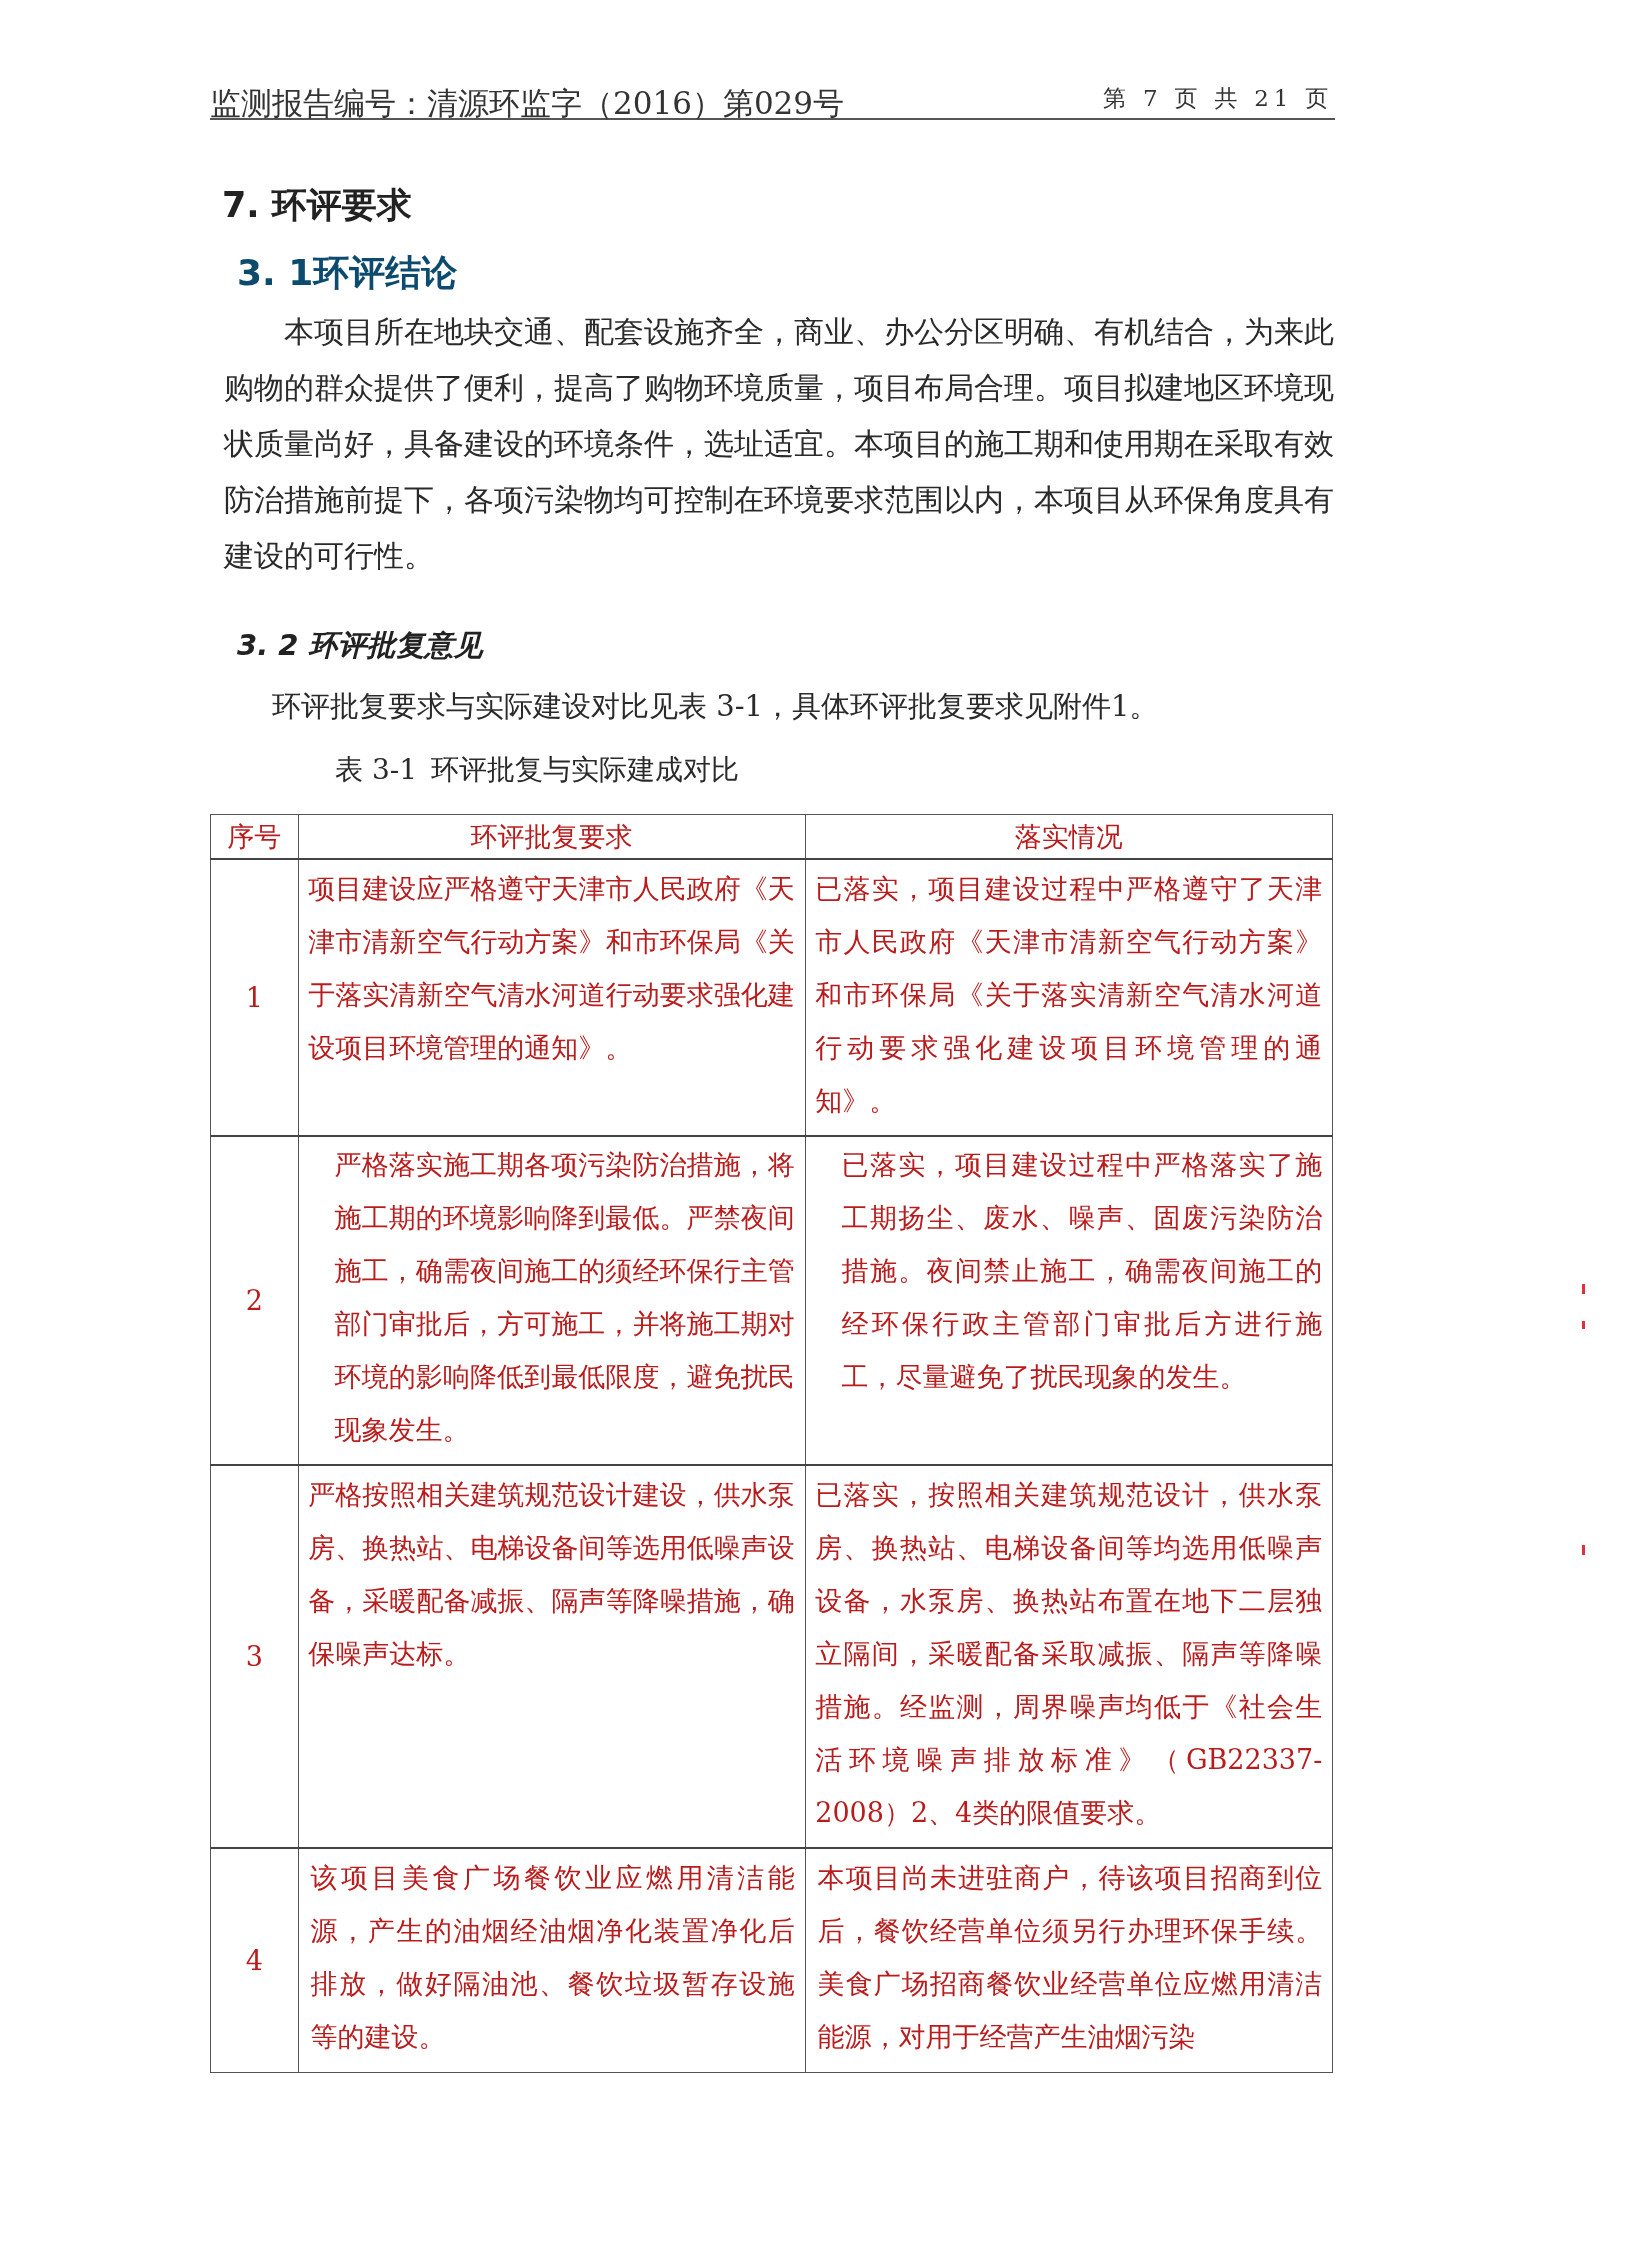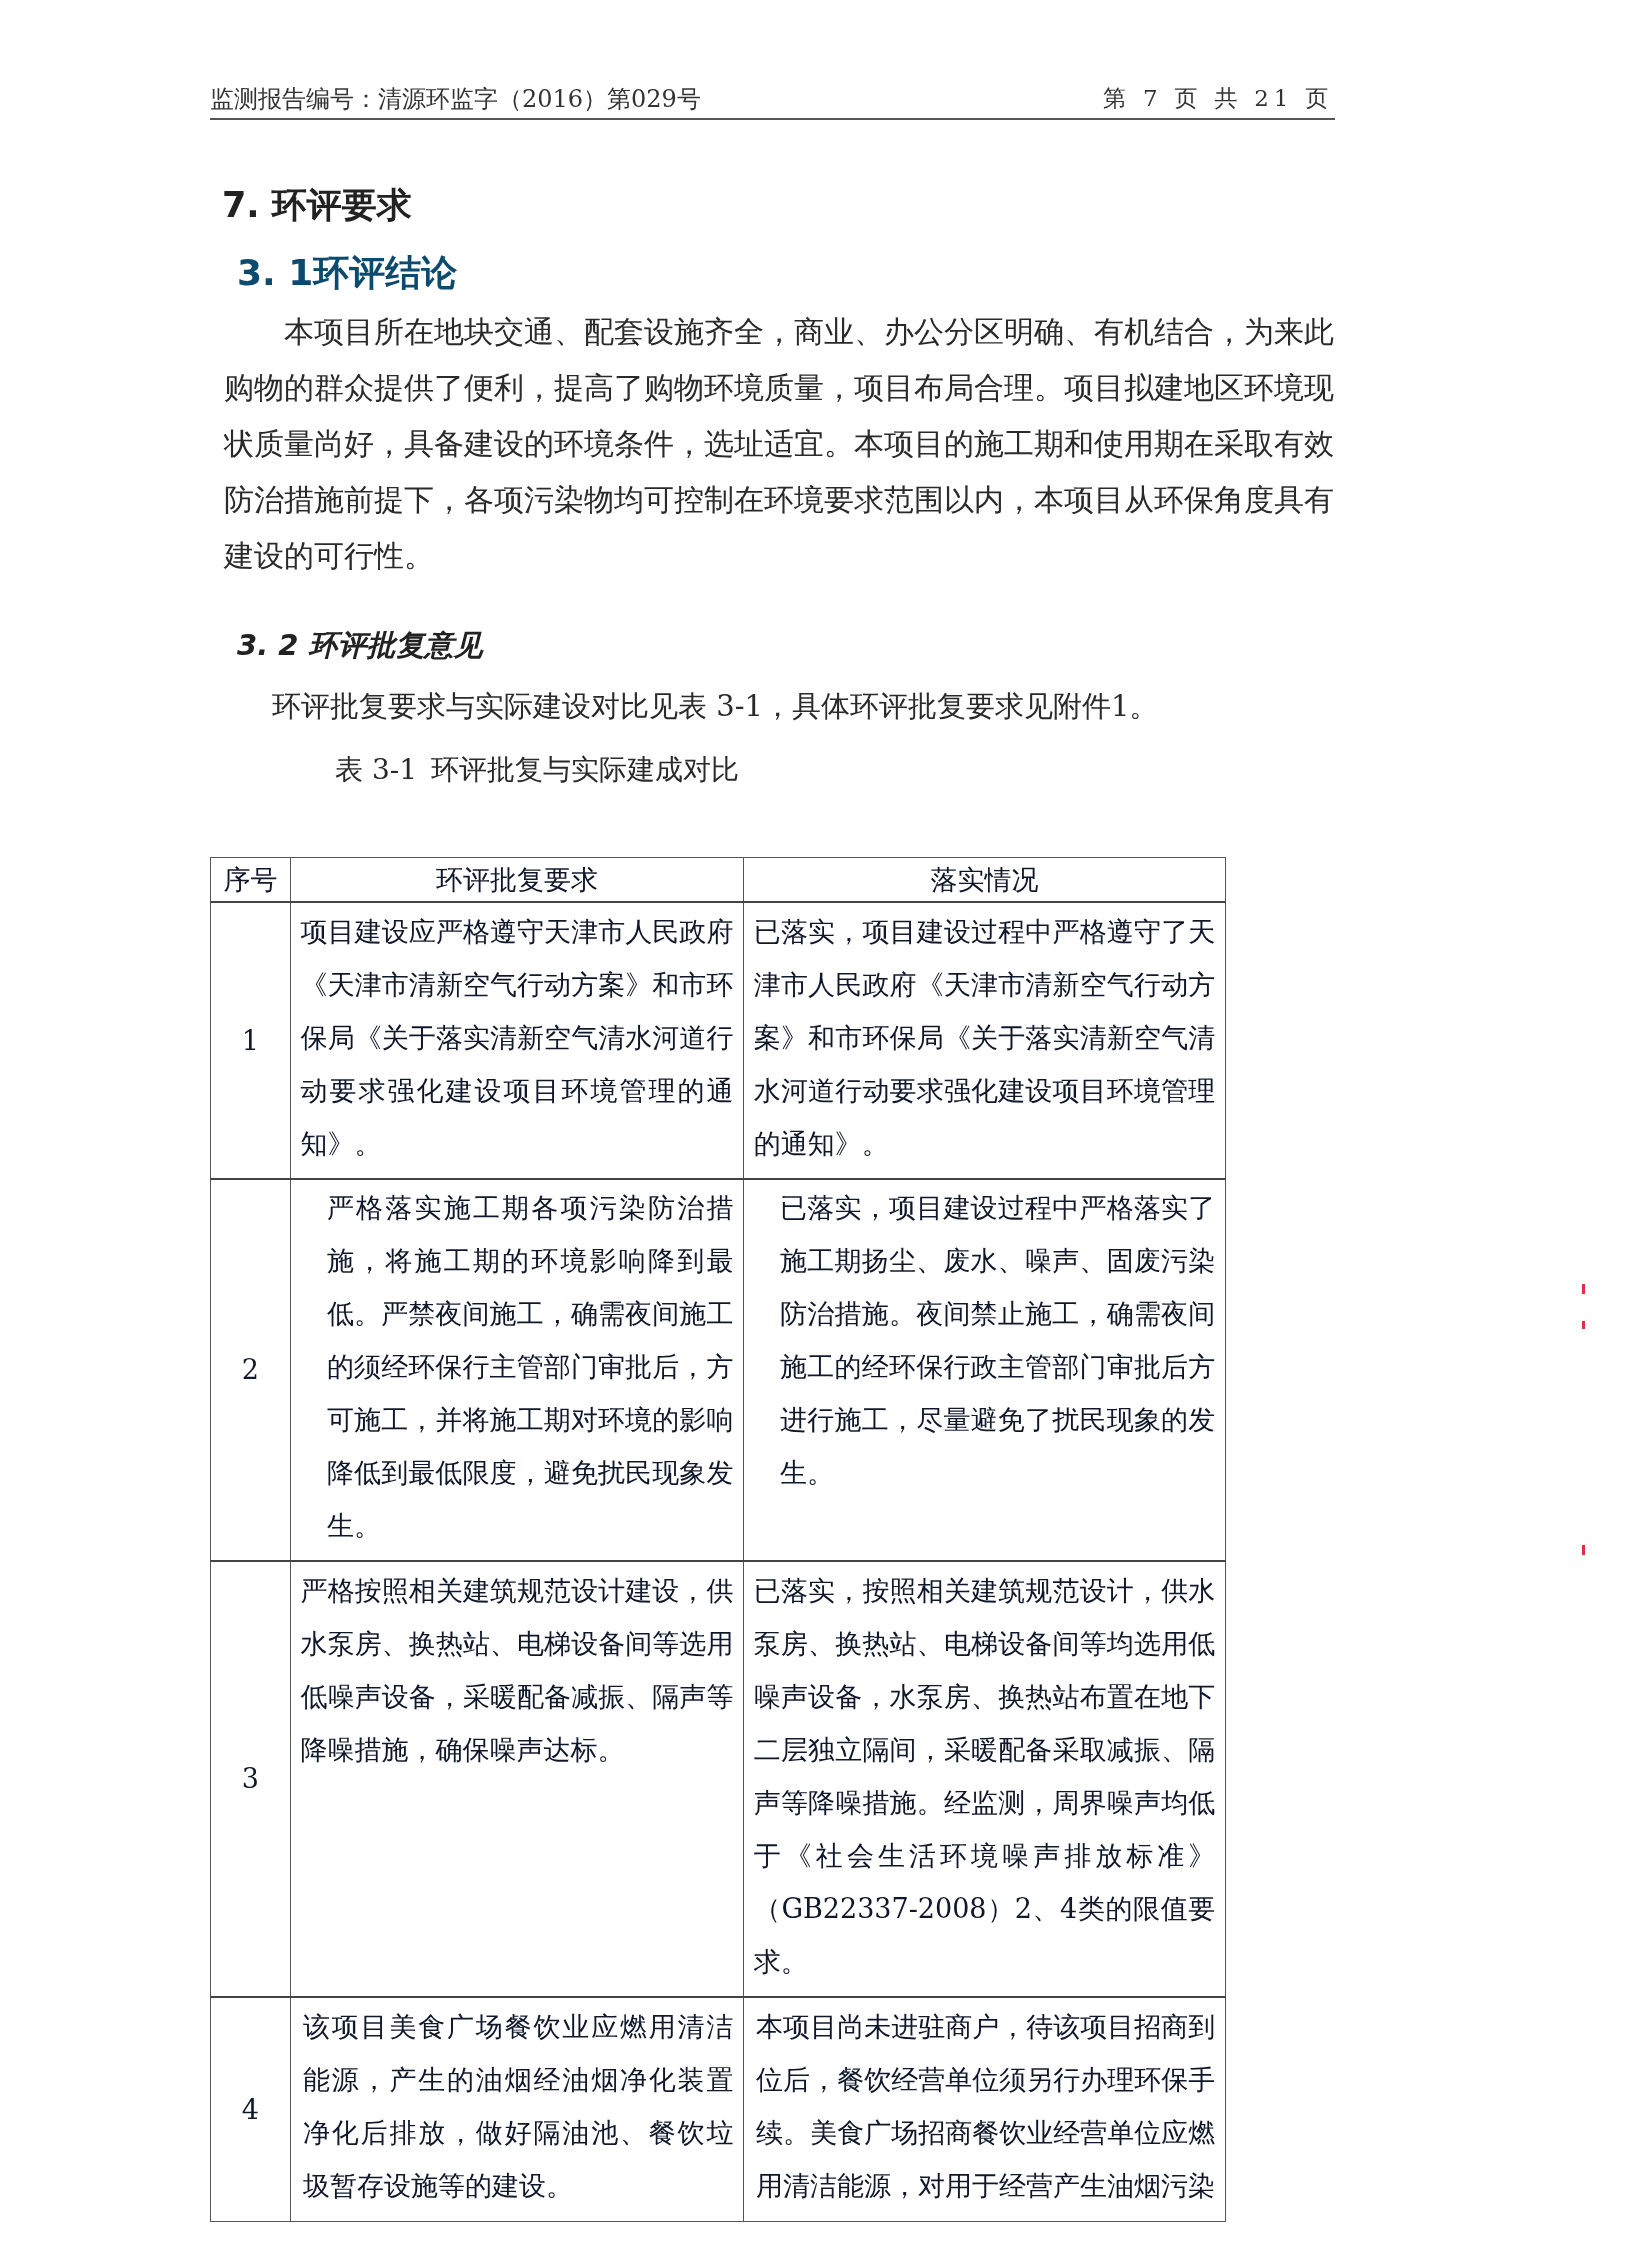--- a/index.html
+++ b/index.html
@@ -5,39 +5,39 @@
     html, body { margin: 0; padding: 0; background: #ffffff; }
     body {
       width: 1641px; height: 2257px; position: relative; overflow: hidden;
       font-family: "DejaVu Serif", "Liberation Serif", serif;
       color: #2a2a2a;
     }
     .header {
       position: absolute; left: 210px; top: 79px; width: 1125px; height: 39px;
       border-bottom: 2.9px double #555;
     }
-    .header-left { position: absolute; left: 0; top: 3.9px; font-size: 24px; letter-spacing: 0px; color:#333; }
+    .header-left { position: absolute; left: 0; top: 3.9px; font-size: 31px; letter-spacing: 0px; color:#333; }
     .header-right { position: absolute; right: 1.9px; top: 3.9px; font-size: 23px; letter-spacing: 4.8px; color:#333; }
 
     .h1 { position: absolute; left: 222px; top: 182px; font-size: 35px; font-weight: bold; color:#222; font-family: "DejaVu Sans", sans-serif; }
     .h2 { position: absolute; left: 237px; top: 249px; font-size: 36px; font-weight: bold; color:#0c4a6e; font-family: "DejaVu Sans", sans-serif; }
     .para {
       position: absolute; left: 224px; width: 1110px; font-size: 30px; line-height: 56px;
       text-indent: 60px; text-align: justify; color:#2a2a2a;
     }
     .p1 { top: 304px; }
     .h2b { position: absolute; left: 237px; top: 626px; font-size: 29px; font-weight: bold; color:#222; font-family: "DejaVu Sans", sans-serif; font-style: italic; }
     .p2 { position: absolute; left: 272px; top: 687px; font-size: 29px; color:#2a2a2a; }
     .caption { position: absolute; top: 751px; font-size: 28px; color:#2a2a2a; }
     .cap-num { left: 311px; margin-left: 24px; }
     .cap-title { left: 431px; }
 
     table.cmp {
-      position: absolute; left: 210px; top: 814px; width: 1016px;
-      border-collapse: collapse; font-size: 27px; color:#0f172a;margin-top:43px;
+      position: absolute; left: 210px; top: 814px; width: 1123px;
+      border-collapse: collapse; font-size: 27px; color:#b91c1c;
     }
     table.cmp th, table.cmp td { border: 1.9px solid #555; vertical-align: top; }
     table.cmp th { font-weight: normal; height: 41px; text-align: center; vertical-align: middle; font-size: 27px; }
     table.cmp td { line-height: 53px; padding: 1.9px 9.7px 7.7px 9.7px; text-align: justify; }
     table.cmp td.num { text-align: center; vertical-align: middle; padding: 0; }
     .c1 { width: 85px; }
     .c2 { width: 507px; }
     .c3 { width: 527px; }
     tr.r1 td { height: 243px; }
     tr.r2 td { height: 307px; padding-left: 36px; }

